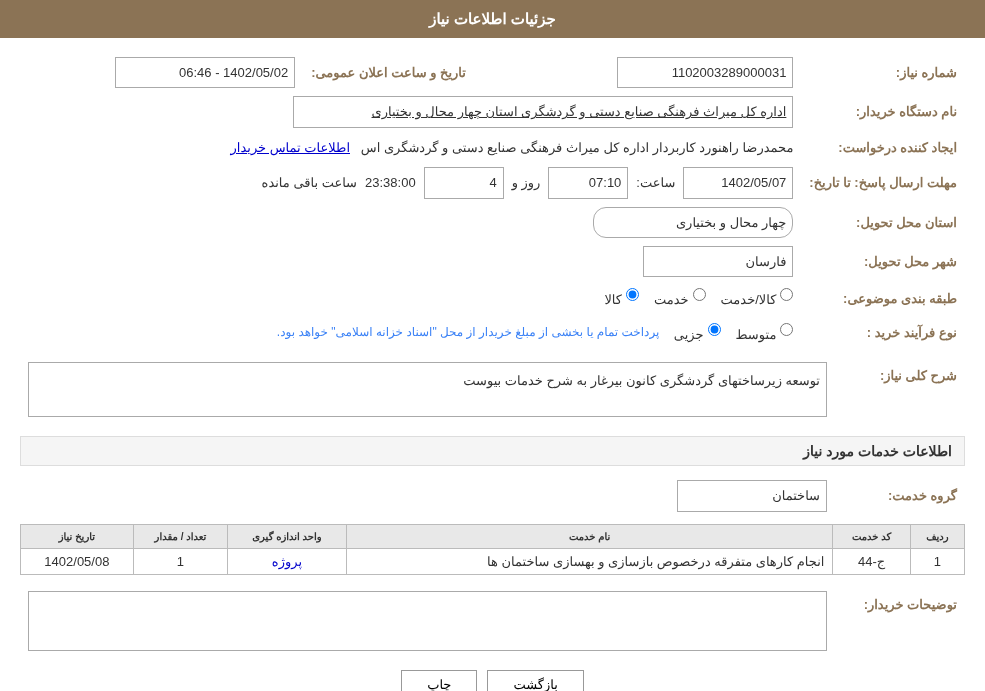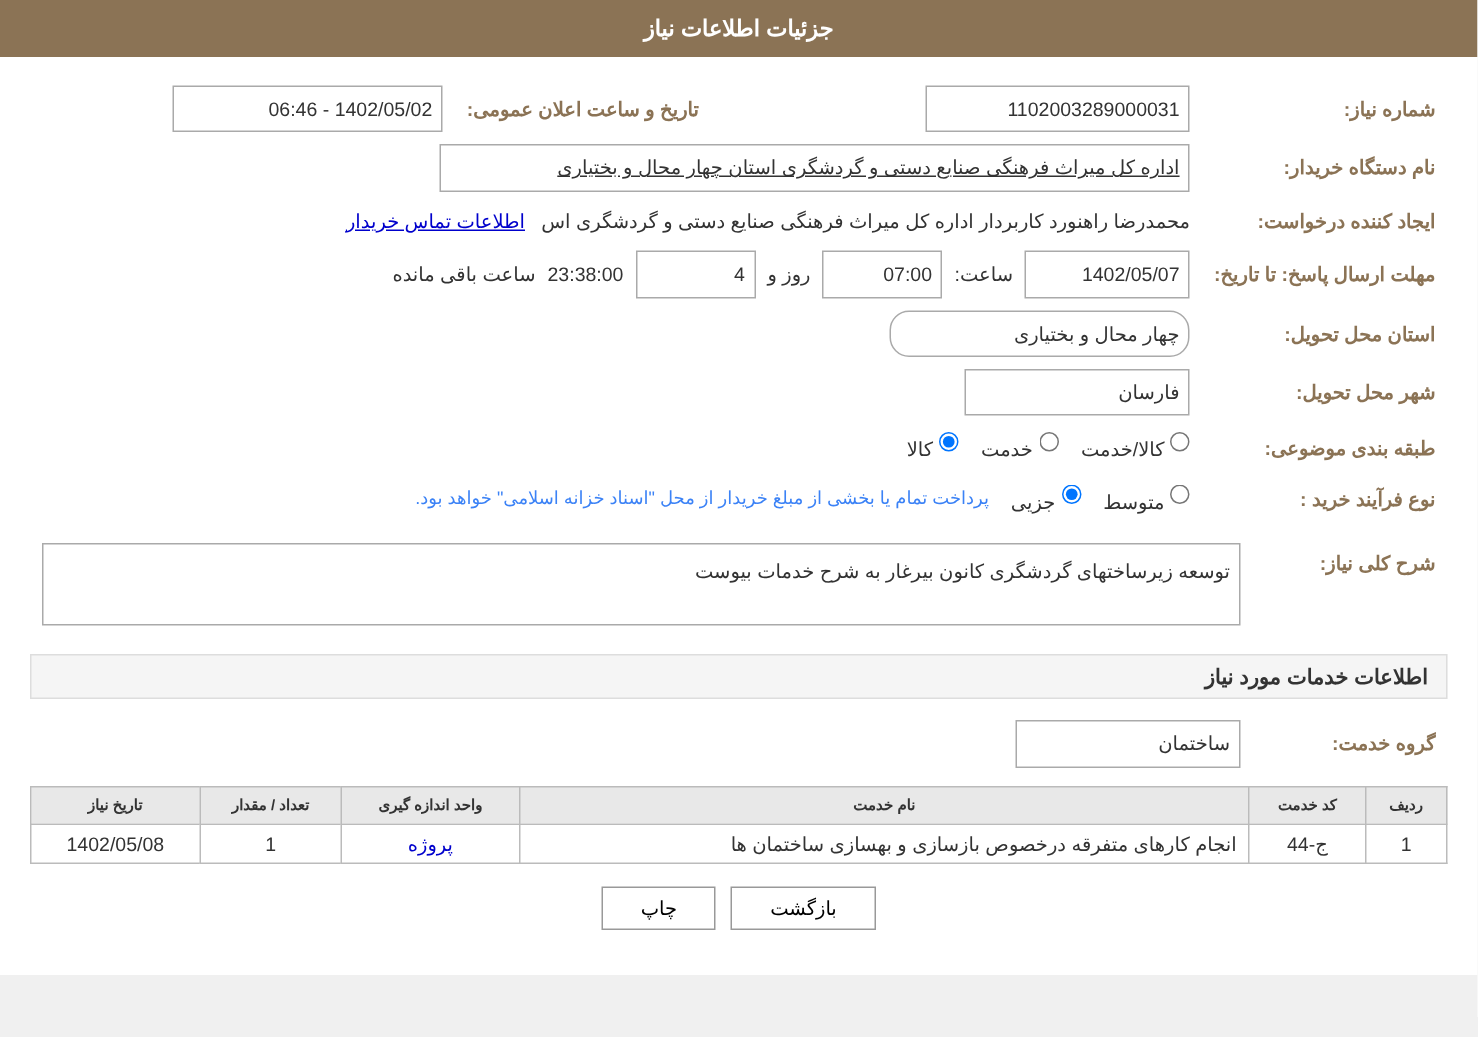--- a/index.html
+++ b/index.html
@@ -191,21 +191,21 @@
             <span class="link-text">اطلاعات تماس خریدار</span>
           </td>
         </tr>
 
         <tr>
           <td class="label-cell">مهلت ارسال پاسخ: تا تاریخ:</td>
           <td class="value-cell" colspan="4">
             <div class="row-line">
               <span class="input-box" style="width:110px;">1402/05/07</span>
               <span>ساعت:</span>
-              <span class="input-box" style="width:65px;">07:00</span>
+              <span class="input-box" style="width:65px;">07:10</span>
               <span>روز و</span>
               <span class="input-box" style="width:40px;">4</span>
               <span>23:38:00</span>
               <span>ساعت باقی مانده</span>
             </div>
           </td>
         </tr>
 
         <tr>
           <td class="label-cell">استان محل تحویل:</td>
@@ -303,20 +303,32 @@
       <td>1</td>
       <td>ج-44</td>
       <td style="text-align:right;">انجام کارهای متفرقه درخصوص بازسازی و بهسازی ساختمان ها</td>
       <td style="color:#0000cc;">پروژه</td>
       <td>1</td>
       <td>1402/05/08</td>
     </tr>
         </tbody>
     </table>
 
+    <table class="info-table" style="margin-top:12px;">
+      <tbody>
+        <tr>
+          <td class="label-cell" style="vertical-align:top;padding-top:6px;">توضیحات خریدار:</td>
+          <td>
+            <div class="buyer-desc-box">
+              <span></span>
+            </div>
+          </td>
+        </tr>
+      </tbody>
+    </table>
 
     <div class="bottom-buttons">
       <button class="btn btn-back">بازگشت</button>
       <button class="btn btn-print">چاپ</button>
     </div>
 
   </div>
 </div>
 
 </body></html>

